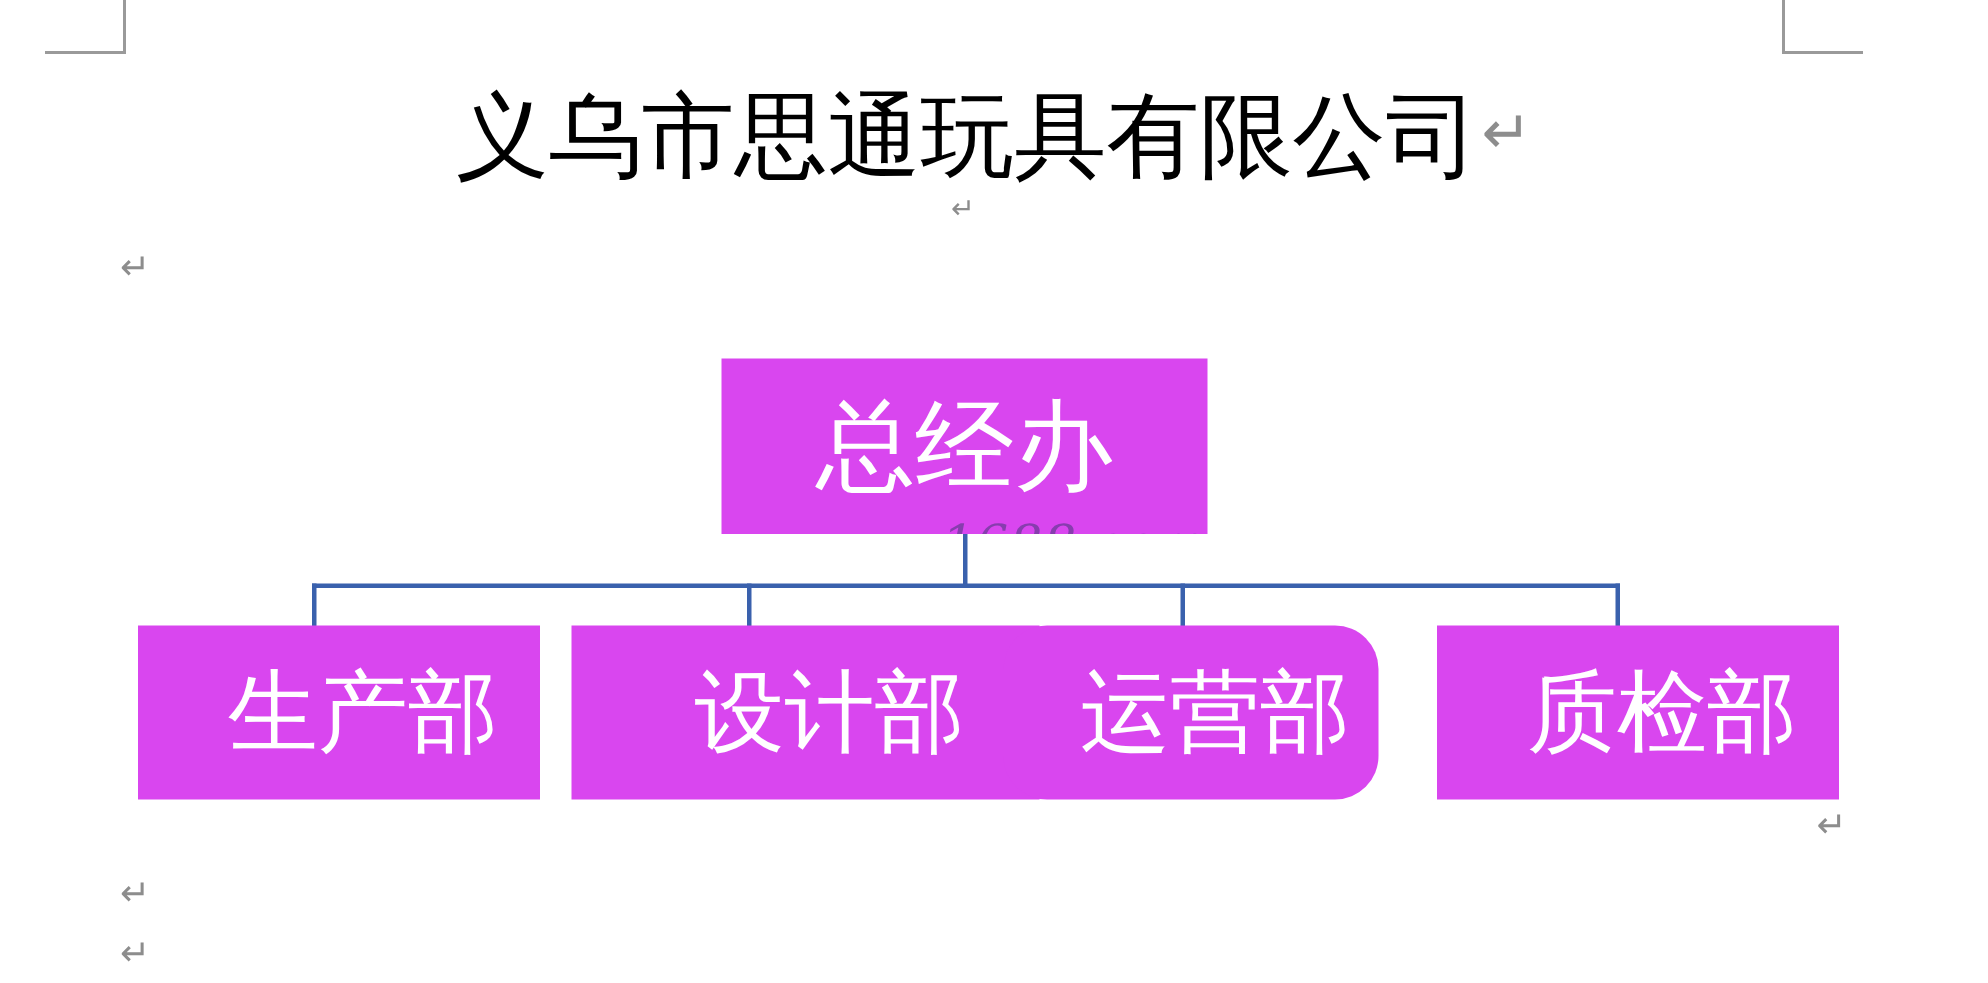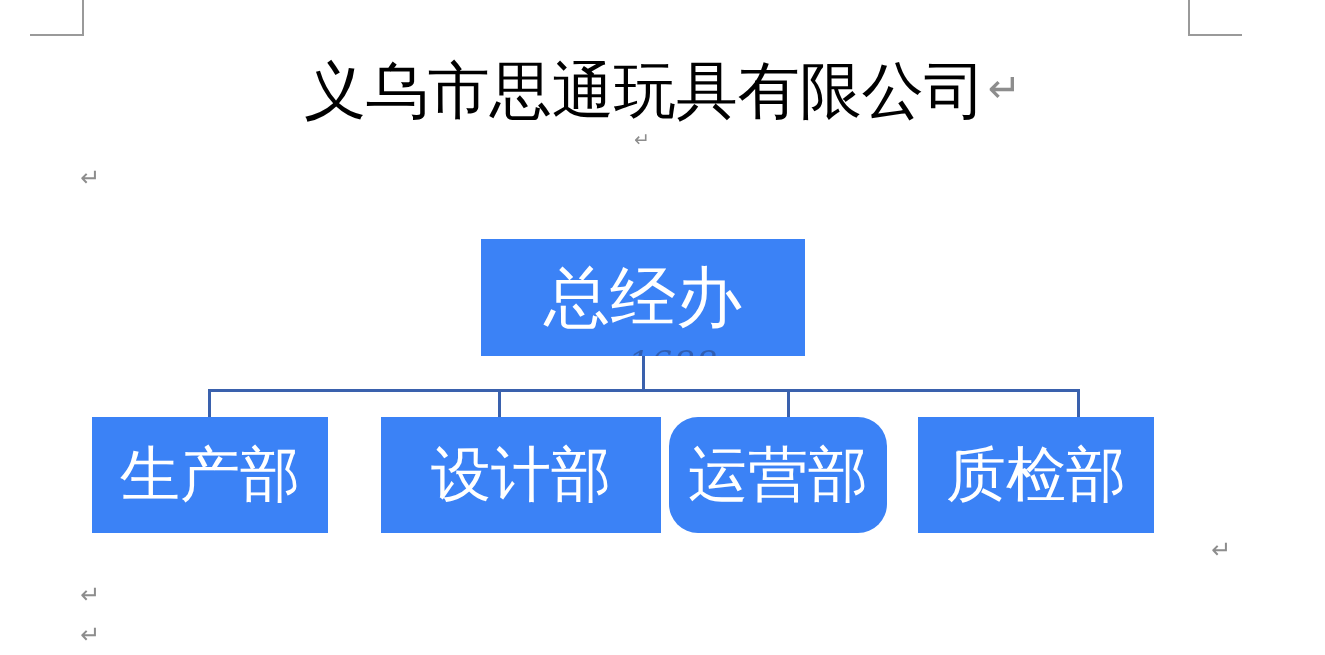--- a/index.html
+++ b/index.html
@@ -78,21 +78,21 @@
   
   #org-chart {
     position: absolute;
     left: 0;
     top: 0;
     width: 1325px;
     height: 655px;
   }
   .org-box {
     position: absolute;
-    background: #3b82f6;
+    background: #d946ef;
     color: #ffffff;
     display: flex;
     align-items: center;
     justify-content: center;
     font-family: "DejaVu Sans", "Liberation Sans", sans-serif;
     font-weight: 400;
     white-space: nowrap;
     overflow: hidden;
   }
   #box-root {
@@ -119,25 +119,26 @@
     font-size: 34px;
     color: rgba(35, 52, 95, 0.45);
     letter-spacing: 1px;
     pointer-events: none;
     margin-top: 40px;
   }
   .org-child {
     top: 417px;
     height: 116px;
     font-size: 60px;
+    padding-left: 32px;
   }
   #box-child-0 { left: 92px;  width: 236px; }
   #box-child-1 { left: 381px; width: 280px; }
   #box-child-2 { left: 669px; width: 218px; border-radius: 29px; }
-  #box-child-3 { left: 918px; width: 236px; }
+  #box-child-3 { left: 958px; width: 236px; }
 
   
   .connector {
     position: absolute;
     background: #3a61ad;
   }
   .connector.v { width: 3px; }
   .connector.h { height: 3px; }
 
   #conn-stem      { left: 642px;  top: 356px; height: 36px; }

